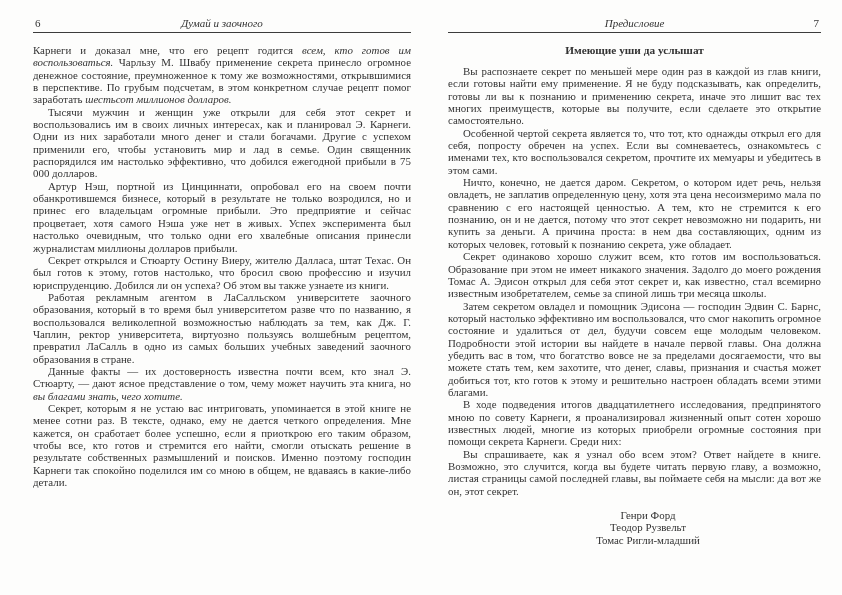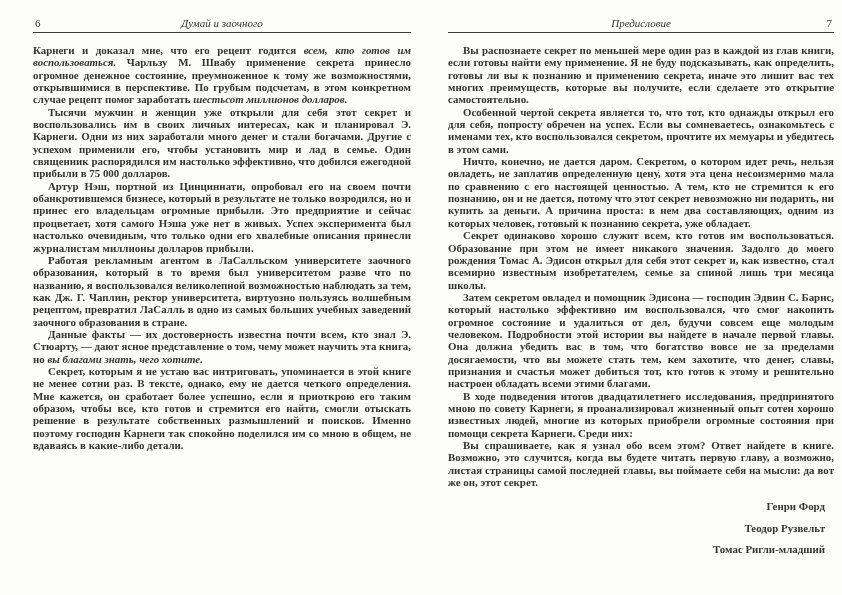--- a/index.html
+++ b/index.html
@@ -11,71 +11,73 @@
   body{
     width:842px;height:595px;
     background:var(--page-bg);
     font-family:"Liberation Serif","DejaVu Serif",serif;
     color:var(--ink);
     overflow:hidden;
   }
   .spread{display:flex;width:842px;height:595px;}
   .page{box-sizing:border-box;width:421px;height:595px;padding-top:17px;}
   .page.left{padding-left:33px;padding-right:10px;}
-  .page.right{padding-left:27px;padding-right:8px;}
+  .page.right{padding-left:27px;padding-right:21px;}
   .running-head{
     position:relative;
     height:15px;
     border-bottom:1px solid var(--rule);
     margin-bottom:11px;
     font-size:11px;
     line-height:13px;
   }
   .running-title{
     display:block;text-align:center;font-style:italic;
   }
   .page-num{position:absolute;top:0;font-style:normal;}
   .page-num.pn-left{left:2px;}
   .page-num.pn-right{right:2px;}
-  .body-text{font-size:10.9px;line-height:12.35px;text-align:justify;font-weight:bold;}
+  .body-text{font-size:10.9px;line-height:12.35px;text-align:justify;}
   .body-text p{margin:0;}
   .body-text p.indent{text-indent:15px;}
   .it{font-style:italic;}
   .section-title{
     text-align:center;font-weight:bold;font-size:11.3px;
     margin:3px 0 9px 0;
   }
   .name-list{margin-top:12px;}
-  .name-list p{margin:9px;padding-left:27px;text-indent:0;text-align:right;}
+  .name-list p{margin:0;padding-left:27px;text-indent:0;text-align:center;}
 </style>
 </head>
 <body>
 
 <div class="spread">
 
   <div class="page left">
     <div class="running-head">
       <span class="page-num pn-left">6</span>
       <span class="running-title">Думай и заочного</span>
     </div>
     <div class="body-text" id="left-body">
         <p class=""><span>Карнеги и доказал мне, что его рецепт годится </span><span class="it">всем, кто готов им воспользоваться.</span><span> Чарльзу М. Швабу применение секрета принесло огромное денежное состояние, преумноженное к тому же возможностями, открывшимися в перспективе. По грубым подсчетам, в этом конкретном случае рецепт помог заработать </span><span class="it">шестьсот миллионов долларов.</span></p>
         <p class="indent"><span>Тысячи мужчин и женщин уже открыли для себя этот секрет и воспользовались им в своих личных интересах, как и планировал Э. Карнеги. Одни из них заработали много денег и стали богачами. Другие с успехом применили его, чтобы установить мир и лад в семье. Один священник распорядился им настолько эффективно, что добился ежегодной прибыли в 75 000 долларов.</span></p>
         <p class="indent"><span>Артур Нэш, портной из Цинциннати, опробовал его на своем почти обанкротившемся бизнесе, который в результате не только возродился, но и принес его владельцам огромные прибыли. Это предприятие и сейчас процветает, хотя самого Нэша уже нет в живых. Успех эксперимента был настолько очевидным, что только одни его хвалебные описания принесли журналистам миллионы долларов прибыли.</span></p>
+        <p class="indent"><span>Секрет открылся и Стюарту Остину Виеру, жителю Далласа, штат Техас. Он был готов к этому, готов настолько, что бросил свою профессию и изучил юриспруденцию. Добился ли он успеха? Об этом вы также узнаете из книги.</span></p>
         <p class="indent"><span>Работая рекламным агентом в ЛаСалльском университете заочного образования, который в то время был университетом разве что по названию, я воспользовался великолепной возможностью наблюдать за тем, как Дж. Г. Чаплин, ректор университета, виртуозно пользуясь волшебным рецептом, превратил ЛаСалль в одно из самых больших учебных заведений заочного образования в стране.</span></p>
         <p class="indent"><span>Данные факты — их достоверность известна почти всем, кто знал Э. Стюарту, — дают ясное представление о том, чему может научить эта книга, но </span><span class="it">вы благами знать, чего хотите.</span></p>
         <p class="indent"><span>Секрет, которым я не устаю вас интриговать, упоминается в этой книге не менее сотни раз. В тексте, однако, ему не дается четкого определения. Мне кажется, он сработает более успешно, если я приоткрою его таким образом, чтобы все, кто готов и стремится его найти, смогли отыскать решение в результате собственных размышлений и поисков. Именно поэтому господин Карнеги так спокойно поделился им со мною в общем, не вдаваясь в какие-либо детали.</span></p>
       </div>
   </div>
 
   <div class="page right">
     <div class="running-head">
       <span class="running-title">Предисловие</span>
       <span class="page-num pn-right">7</span>
     </div>
+    <div class="section-title">Имеющие уши да услышат</div>
     <div class="body-text" id="right-body">
         <p class="indent"><span>Вы распознаете секрет по меньшей мере один раз в каждой из глав книги, если готовы найти ему применение. Я не буду подсказывать, как определить, готовы ли вы к познанию и применению секрета, иначе это лишит вас тех многих преимуществ, которые вы получите, если сделаете это открытие самостоятельно.</span></p>
         <p class="indent"><span>Особенной чертой секрета является то, что тот, кто однажды открыл его для себя, попросту обречен на успех. Если вы сомневаетесь, ознакомьтесь с именами тех, кто воспользовался секретом, прочтите их мемуары и убедитесь в этом сами.</span></p>
         <p class="indent"><span>Ничто, конечно, не дается даром. Секретом, о котором идет речь, нельзя овладеть, не заплатив определенную цену, хотя эта цена несоизмеримо мала по сравнению с его настоящей ценностью. А тем, кто не стремится к его познанию, он и не дается, потому что этот секрет невозможно ни подарить, ни купить за деньги. А причина проста: в нем два составляющих, одним из которых человек, готовый к познанию секрета, уже обладает.</span></p>
         <p class="indent"><span>Секрет одинаково хорошо служит всем, кто готов им воспользоваться. Образование при этом не имеет никакого значения. Задолго до моего рождения Томас А. Эдисон открыл для себя этот секрет и, как известно, стал всемирно известным изобретателем, семье за спиной лишь три месяца школы.</span></p>
         <p class="indent"><span>Затем секретом овладел и помощник Эдисона — господин Эдвин С. Барнс, который настолько эффективно им воспользовался, что смог накопить огромное состояние и удалиться от дел, будучи совсем еще молодым человеком. Подробности этой истории вы найдете в начале первой главы. Она должна убедить вас в том, что богатство вовсе не за пределами досягаемости, что вы можете стать тем, кем захотите, что денег, славы, признания и счастья может добиться тот, кто готов к этому и решительно настроен обладать всеми этими благами.</span></p>
         <p class="indent"><span>В ходе подведения итогов двадцатилетнего исследования, предпринятого мною по совету Карнеги, я проанализировал жизненный опыт сотен хорошо известных людей, многие из которых приобрели огромные состояния при помощи секрета Карнеги. Среди них:</span></p>
         <p class="indent"><span>Вы спрашиваете, как я узнал обо всем этом? Ответ найдете в книге. Возможно, это случится, когда вы будете читать первую главу, а возможно, листая страницы самой последней главы, вы поймаете себя на мысли: да вот же он, этот секрет.</span></p>
       </div>
     <div class="body-text name-list" id="right-list">

